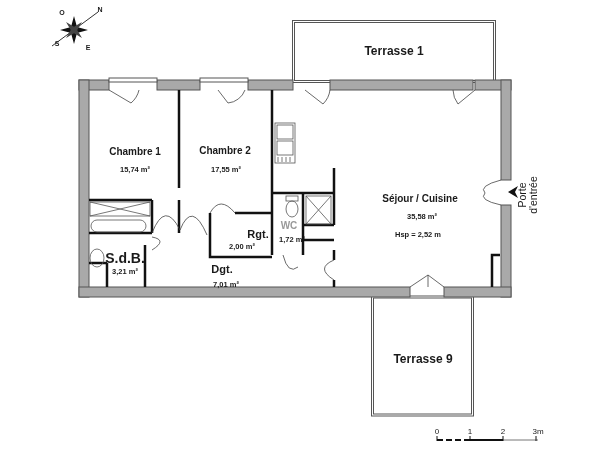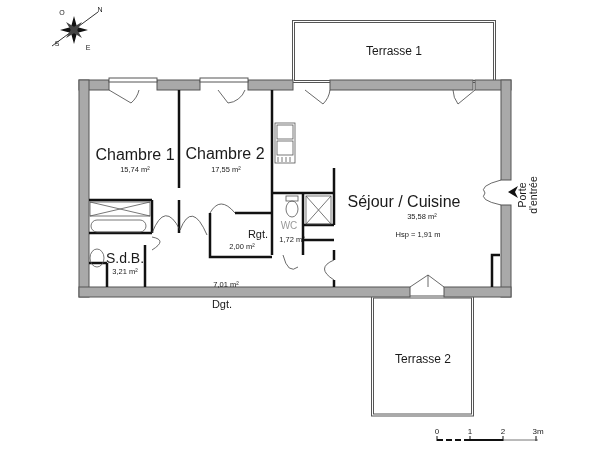--- a/index.html
+++ b/index.html
@@ -1,20 +1,20 @@
 <!DOCTYPE html>
 <html><head>
 <meta charset="utf-8">
 <style>
   html, body { margin: 0; padding: 0; background: #ffffff; }
   body { width: 600px; height: 450px; position: relative; overflow: hidden;
          font-family: "Liberation Sans", sans-serif; color: #1a1a1a; }
   svg { position: absolute; left: 0; top: 0; }
-  .lbl { position: absolute; white-space: nowrap; transform: translateX(-50%); }
-  .room { font-size: 16px; }
+  .lbl { position: absolute; white-space: nowrap; transform: translateX(-50%); font-weight: bold; }
+  .room { font-size: 10px; }
   .area { font-size: 7.5px; }
   .terr { font-size: 12px; }
   .porte { position: absolute; font-size: 10.5px; line-height: 11px; text-align: center;
            transform: rotate(-90deg); transform-origin: center; white-space: nowrap; }
   .scale-num { position: absolute; font-size: 8px; transform: translateX(-50%); }
 </style>
 </head>
 <body>
 
 <svg width="600" height="450" viewBox="0 0 600 450">
@@ -134,42 +134,42 @@
     <line x1="536" y1="436" x2="536" y2="441" stroke-width="1"></line>
   </g>
 </svg>
 
 <span class="lbl" style="left:62px;top:9px;font-size:7px;">O</span>
 <span class="lbl" style="left:100px;top:6px;font-size:7px;">N</span>
 <span class="lbl" style="left:57px;top:40px;font-size:7px;">S</span>
 <span class="lbl" style="left:88px;top:44px;font-size:7px;">E</span>
 
 <span class="lbl terr" style="left:394px;top:44px;">Terrasse 1</span>
-<span class="lbl terr" style="left:423px;top:352px;">Terrasse 2</span>
+<span class="lbl terr" style="left:423px;top:352px;">Terrasse 9</span>
 
 <span class="lbl room" style="left:135px;top:146px;">Chambre 1</span>
 <span class="lbl area" style="left:135px;top:165px;">15,74 m²</span>
 
 <span class="lbl room" style="left:225px;top:145px;">Chambre 2</span>
 <span class="lbl area" style="left:226px;top:165px;">17,55 m²</span>
 
-<span class="lbl room" style="left:404px;top:193px;">Séjour / Cuisine</span>
+<span class="lbl room" style="left:420px;top:193px;">Séjour / Cuisine</span>
 <span class="lbl area" style="left:418px;top:212px;padding-left:8px;">35,58 m²</span>
-<span class="lbl area" style="left:418px;top:230px;">Hsp = 1,91 m</span>
+<span class="lbl area" style="left:418px;top:230px;">Hsp = 2,52 m</span>
 
 <span class="lbl" style="left:240px;top:228px;font-size:11px;padding-left:36px;">Rgt.</span>
 <span class="lbl area" style="left:242px;top:242px;">2,00 m²</span>
 
 <span class="lbl" style="left:289px;top:220px;font-size:10px;color:#999;">WC</span>
 <span class="lbl area" style="left:292px;top:235px;">1,72 m²</span>
 
 <span class="lbl" style="left:125px;top:250px;font-size:14px;">S.d.B.</span>
 <span class="lbl area" style="left:125px;top:267px;">3,21 m²</span>
 
-<span class="lbl" style="left:222px;top:263px;font-size:11px;margin-top:35px;">Dgt.</span>
+<span class="lbl" style="left:222px;top:263px;font-size:11px;">Dgt.</span>
 <span class="lbl area" style="left:226px;top:280px;">7,01 m²</span>
 
 <div class="porte" style="left:504px;top:183px;width:50px;height:24px;">
   <div>Porte</div>
   <div>d'entrée</div>
 </div>
 
 <span class="scale-num" style="left:437px;top:427px;">0</span>
 <span class="scale-num" style="left:470px;top:427px;">1</span>
 <span class="scale-num" style="left:503px;top:427px;">2</span>

